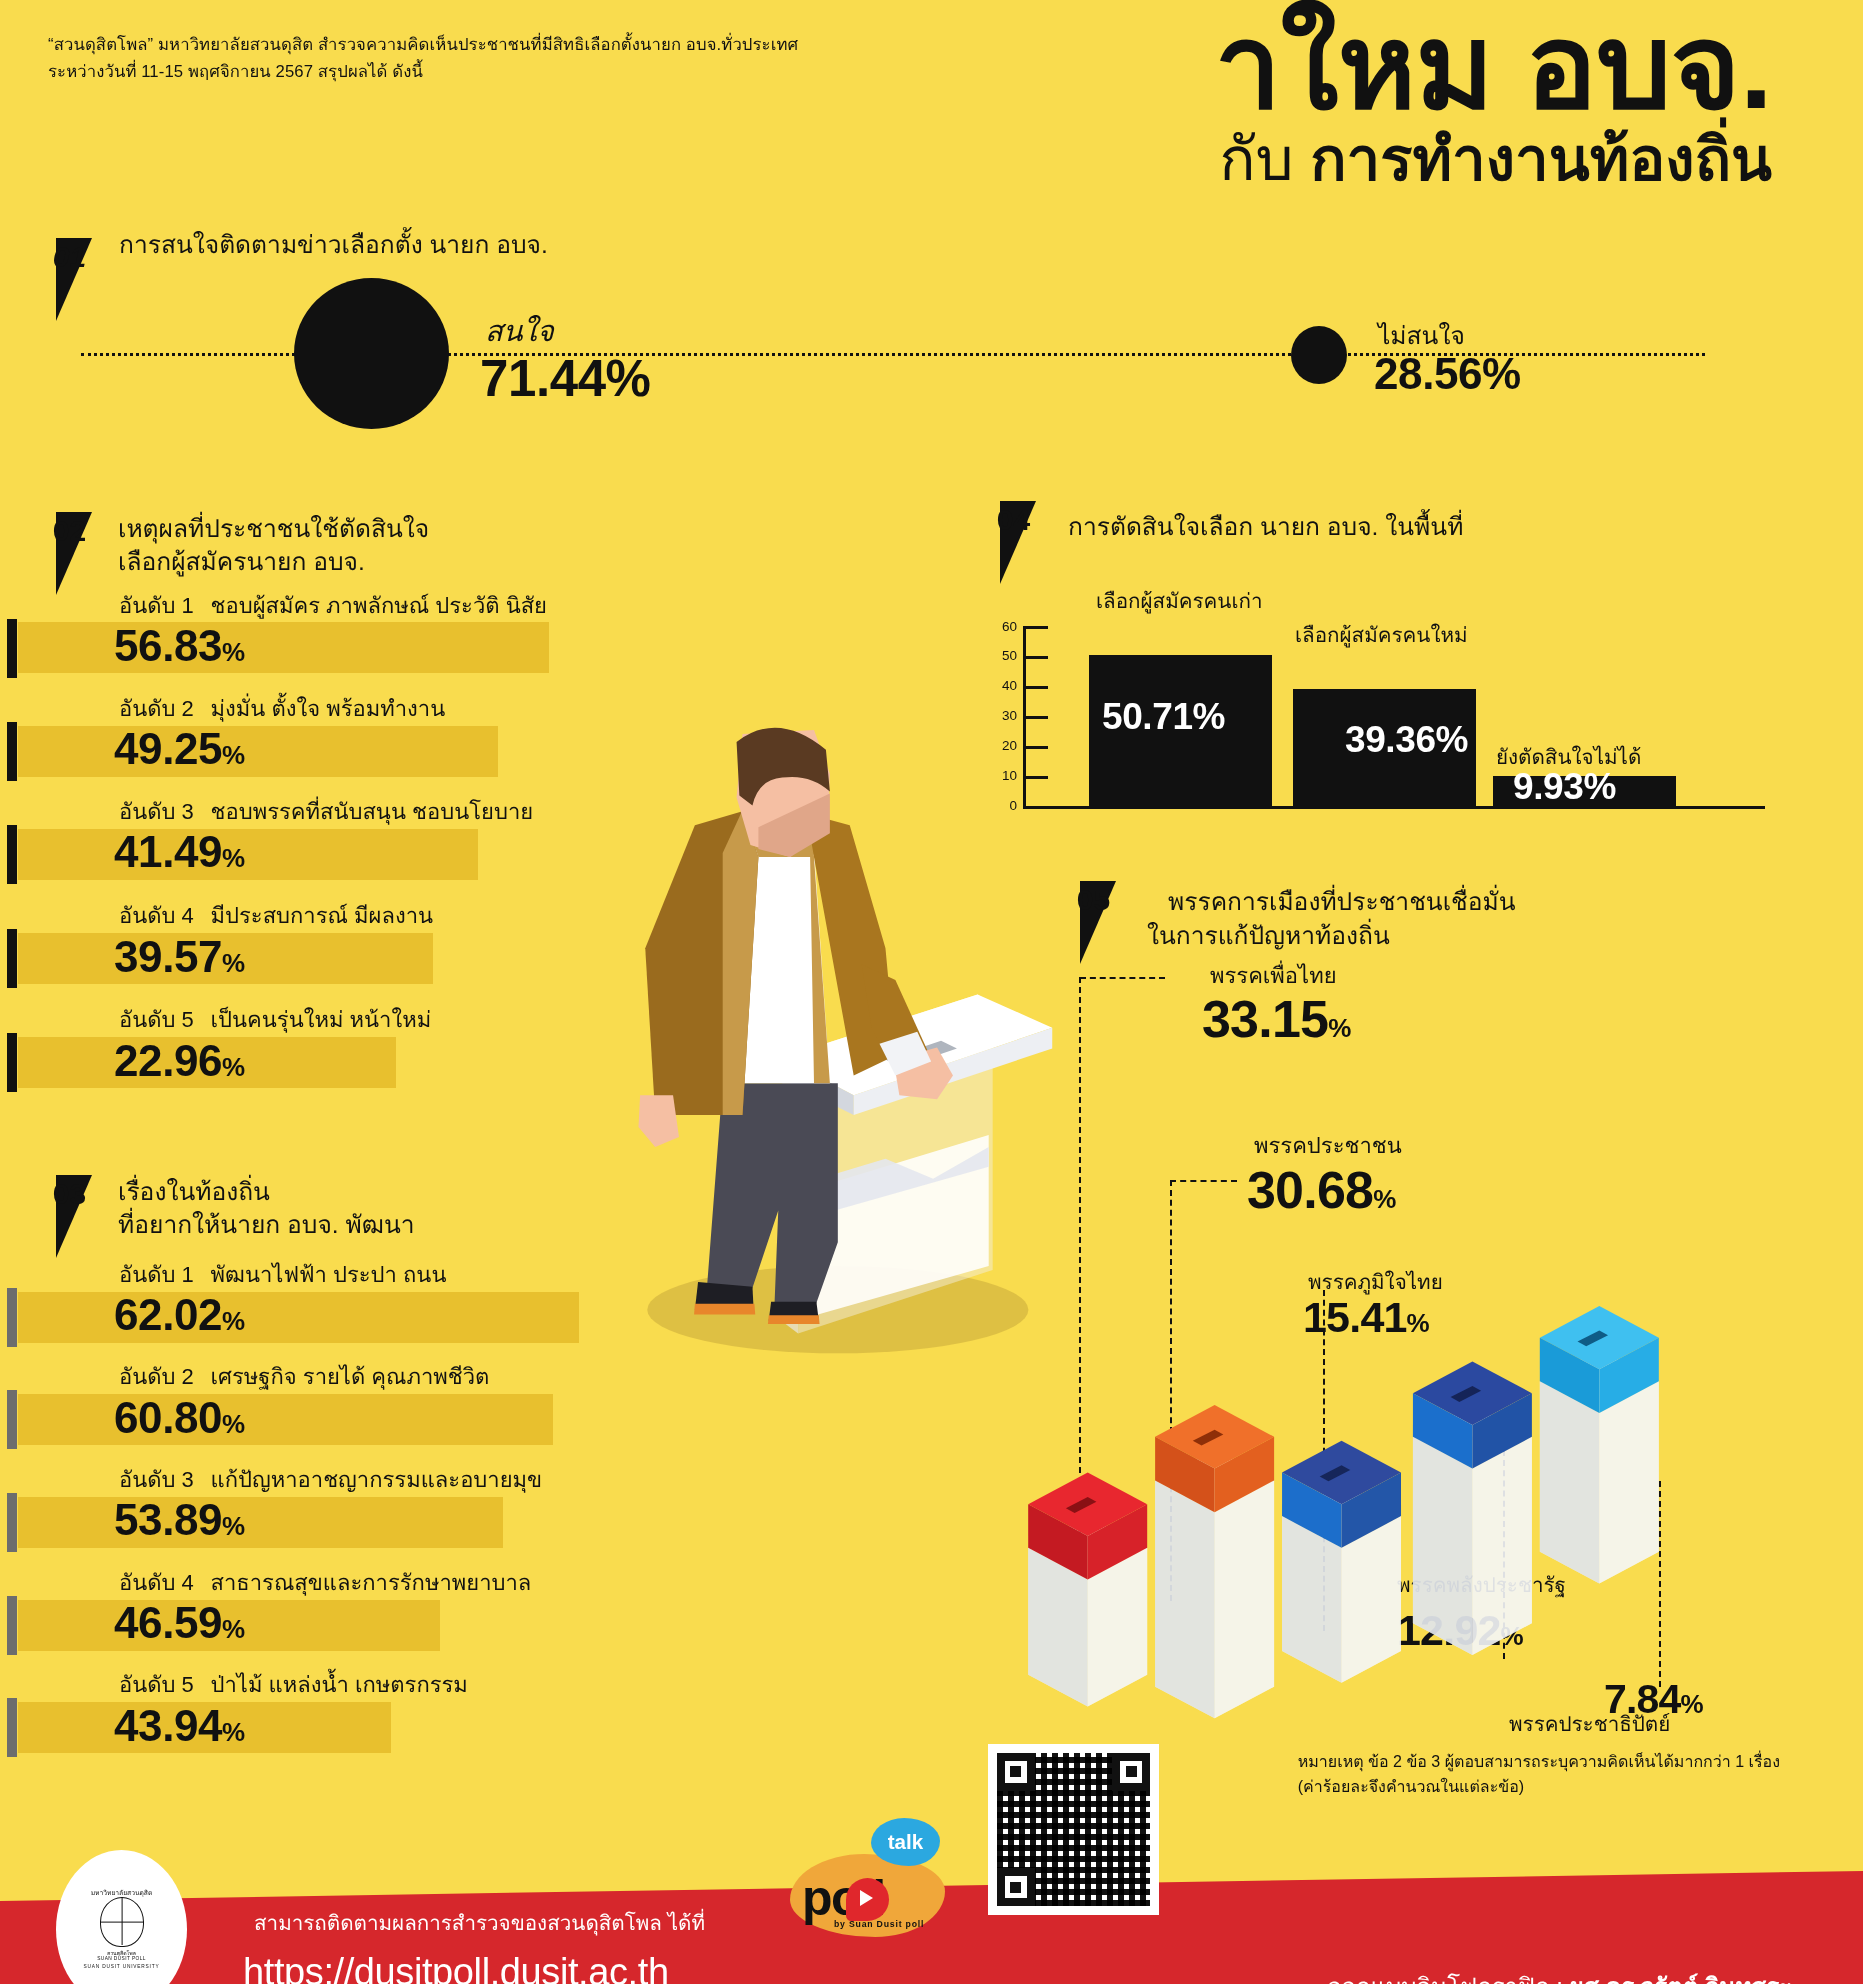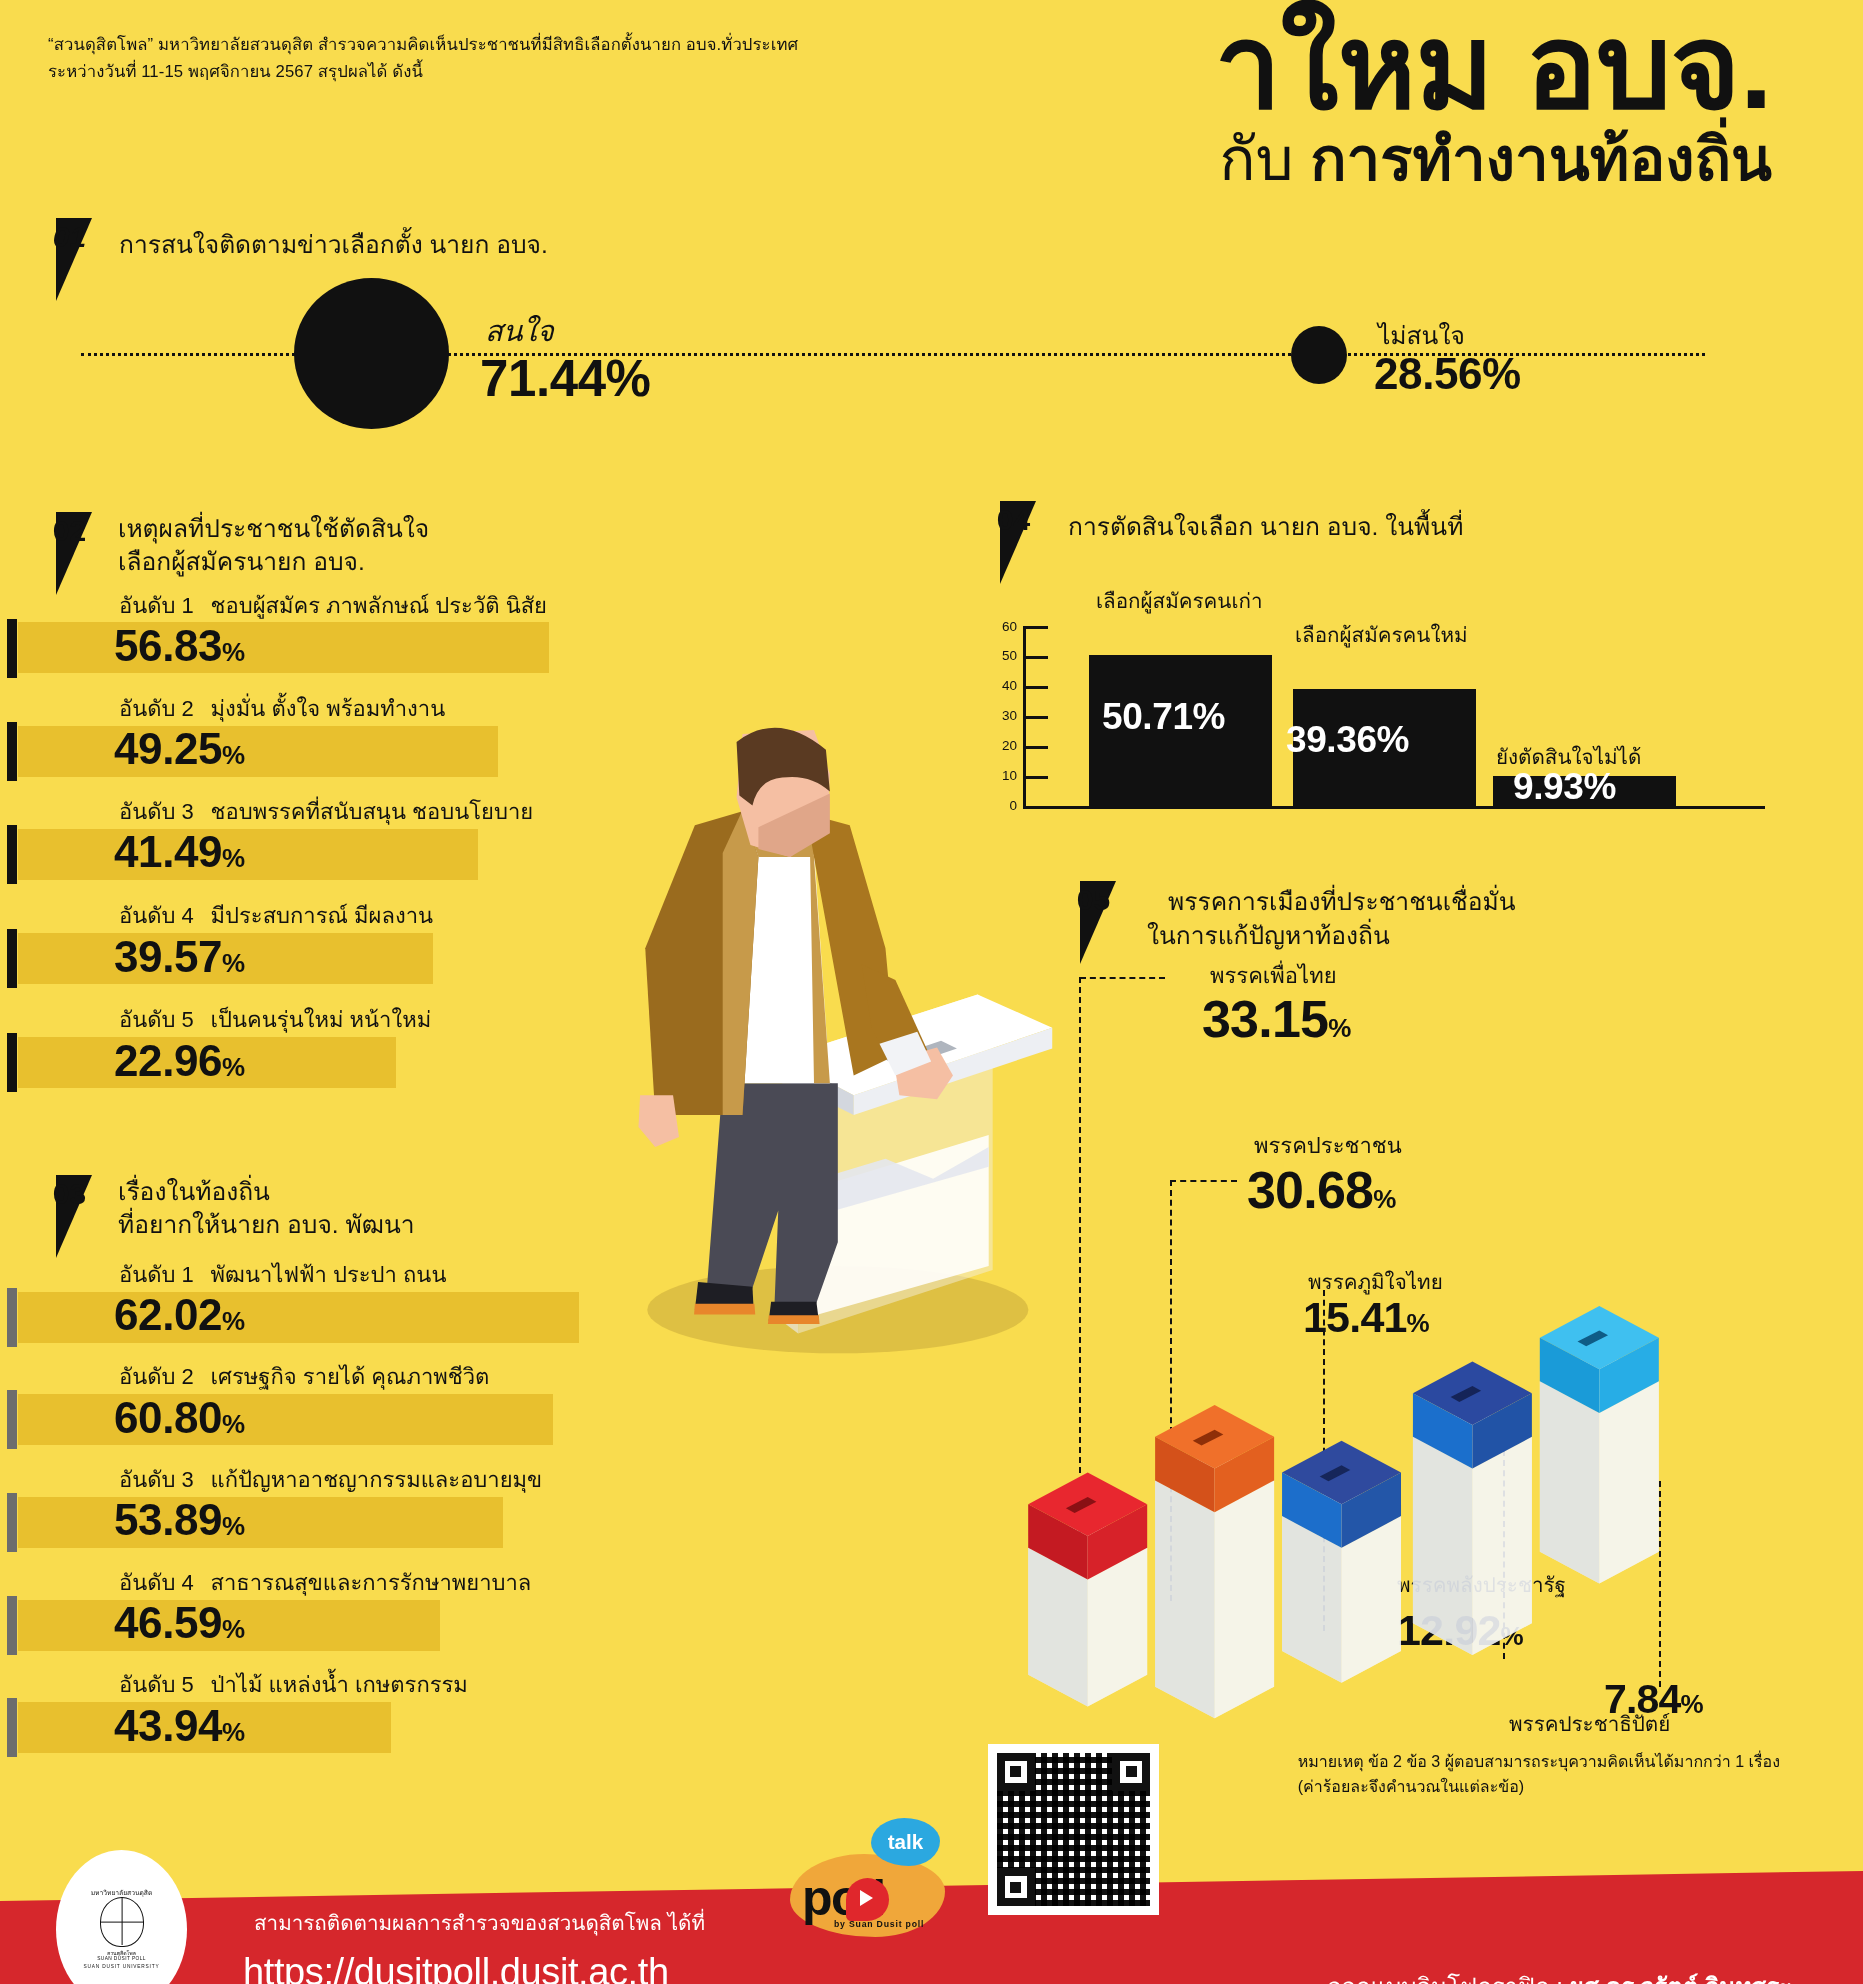--- a/index.html
+++ b/index.html
@@ -199,21 +199,21 @@
   </div>
 
   <div class="title-wrap">
     <div class="title-1">าใหม อบจ.</div>
     <div class="title-2">
       <span class="lt">กับ</span>
       <span class="bd">การทำงานท้องถิ่น</span>
     </div>
   </div>
 
-  <div class="flag" style="left:56px; top:218px;font-style:italic;">
+  <div class="flag" style="left:56px; top:238px;font-style:italic;">
     <div class="tri"></div>
     <div class="num">01</div>
   </div>
   <div class="sec-head" style="left:119px; top:229px;">การสนใจติดตามข่าวเลือกตั้ง นายก อบจ.</div>
 
   <div class="dotline" style="left:81px; top:353px; width:1624px;"></div>
   <div class="circ" style="left:294px; top:278px; width:155px; height:151px;"></div>
   <div class="circ" style="left:1291px; top:326px; width:56px; height:58px;"></div>
 
   <div class="s1-lab" style="left:485px; top:308px;font-style:italic;">สนใจ</div>
@@ -400,21 +400,21 @@
     <div class="axis-tick" style="left:1026px; top:776px;"></div>
     <div class="axis-num" style="left:989px; top:768px;">10</div>
     <div class="axis-num" style="left:989px; top:798px;">0</div>
 
     <div class="bar" style="left:1089px; top:655px; width:183px; height:151px;"></div>
     <div class="bar-lab" style="left:1096px; top:584px;">เลือกผู้สมัครคนเก่า</div>
     <div class="bar-val" style="left:1102px; top:696px;">50.71%</div>
 
     <div class="bar" style="left:1293px; top:689px; width:183px; height:117px;"></div>
     <div class="bar-lab" style="left:1295px; top:618px;">เลือกผู้สมัครคนใหม่</div>
-    <div class="bar-val" style="left:1286px; top:719px;">39.36%</div>
+    <div class="bar-val" style="left:1345px; top:719px;">39.36%</div>
 
     <div class="bar" style="left:1493px; top:776px; width:183px; height:30px;"></div>
     <div class="bar-lab" style="left:1496px; top:740px;">ยังตัดสินใจไม่ได้</div>
     <div class="bar-val" style="left:1513px; top:766px;">9.93%</div>
   </div>
 
   <div class="flag" style="left:1080px; top:881px;">
     <div class="tri"></div>
     <div class="num">05</div>
   </div>

